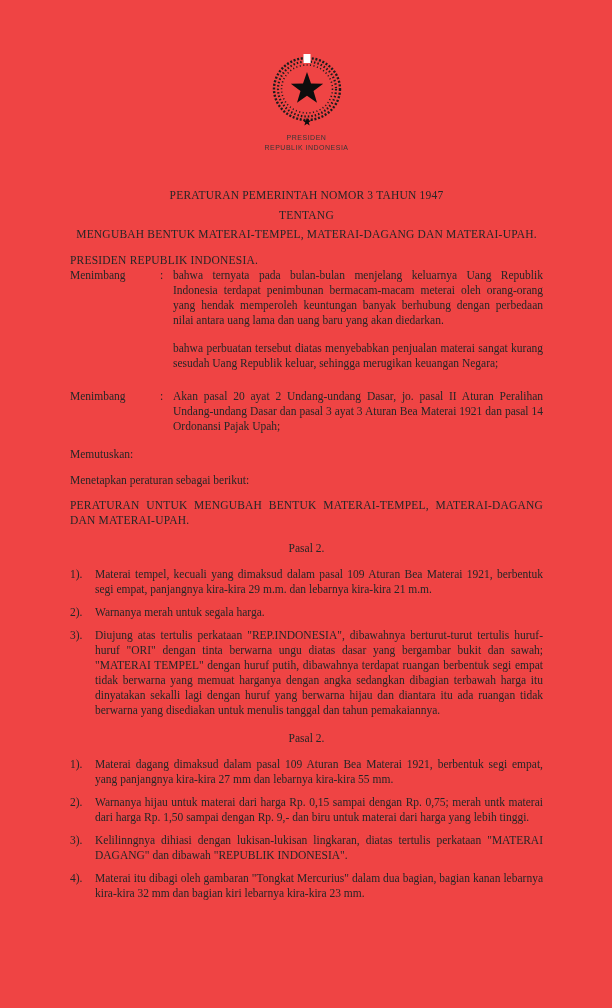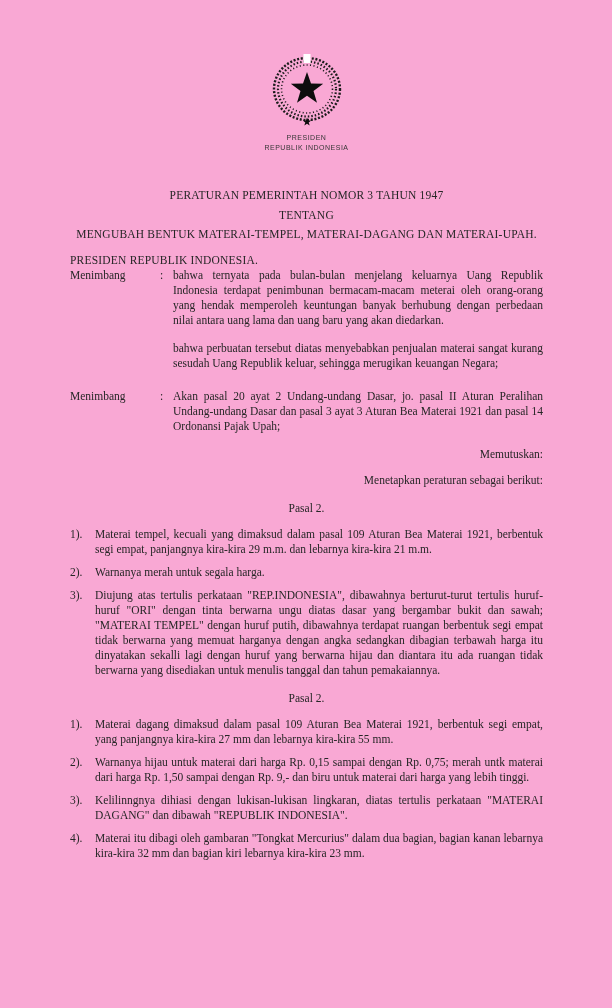--- a/index.html
+++ b/index.html
@@ -2,21 +2,21 @@
 <html><head>
 <meta charset="utf-8">
 <style>
   * { box-sizing: border-box; }
   html, body { margin: 0; padding: 0; background: #ffffff; }
   .page {
     position: relative;
     width: 612px;
     height: 1008px;
     margin: 0 auto;
-    background: #f9a8d4;
+    background: #ef4444;
     color: #262626;
     font-family: "Liberation Serif", serif;
     font-size: 11.5px;
     line-height: 15px;
     overflow: hidden;
   }
   .inner { padding: 0 69px 0 70px; }
 
   
   .letterhead { text-align: center; padding-top: 53px; }
@@ -38,21 +38,21 @@
   
   .preamble { }
   .preamble-row { display: flex; }
   .preamble-row.mengingat { margin-top: 5px; }
   .preamble-label { width: 90px; flex: none; }
   .preamble-colon { width: 13px; flex: none; }
   .preamble-body { flex: 1; text-align: justify; }
   .preamble-body p { margin: 0 0 13px 0; }
   .preamble-body p:last-child { margin-bottom: 13px; }
 
-  .centerline { text-align: right; }
+  .centerline { text-align: left; }
   .memutuskan { margin-top: 0; }
   .menetapkan { margin-top: 11px; font-family: Liberation Serif, serif; }
   .decree-title { margin-top: 10px; text-align: justify; letter-spacing: 0.2px; }
 
   
   .pasal-heading {
     margin: 13px 0 11px 0;
     font-size: 11.5px;
     font-weight: normal;
     text-align: center;
@@ -107,20 +107,21 @@
       <div class="preamble-row mengingat">
         <div class="preamble-label">Menimbang</div>
         <div class="preamble-colon">:</div>
         <div class="preamble-body">
           <p>Akan pasal 20 ayat 2 Undang-undang Dasar, jo. pasal II Aturan Peralihan Undang-undang Dasar dan pasal 3 ayat 3 Aturan Bea Materai 1921 dan pasal 14 Ordonansi Pajak Upah;</p>
         </div>
       </div>
 
       <div class="centerline memutuskan">Memutuskan:</div>
       <div class="centerline menetapkan">Menetapkan peraturan sebagai berikut:</div>
+      <div class="decree-title">PERATURAN UNTUK MENGUBAH BENTUK MATERAI-TEMPEL, MATERAI-DAGANG DAN MATERAI-UPAH.</div>
     </div>
 
     <section class="article">
       <h2 class="pasal-heading">Pasal 2.</h2>
       <div class="article-item">
         <div class="item-num">1).</div>
         <div class="item-text">Materai tempel, kecuali yang dimaksud dalam pasal 109 Aturan Bea Materai 1921, berbentuk segi empat, panjangnya kira-kira 29 m.m. dan lebarnya kira-kira 21 m.m.</div>
       </div>
       <div class="article-item">
         <div class="item-num">2).</div>

